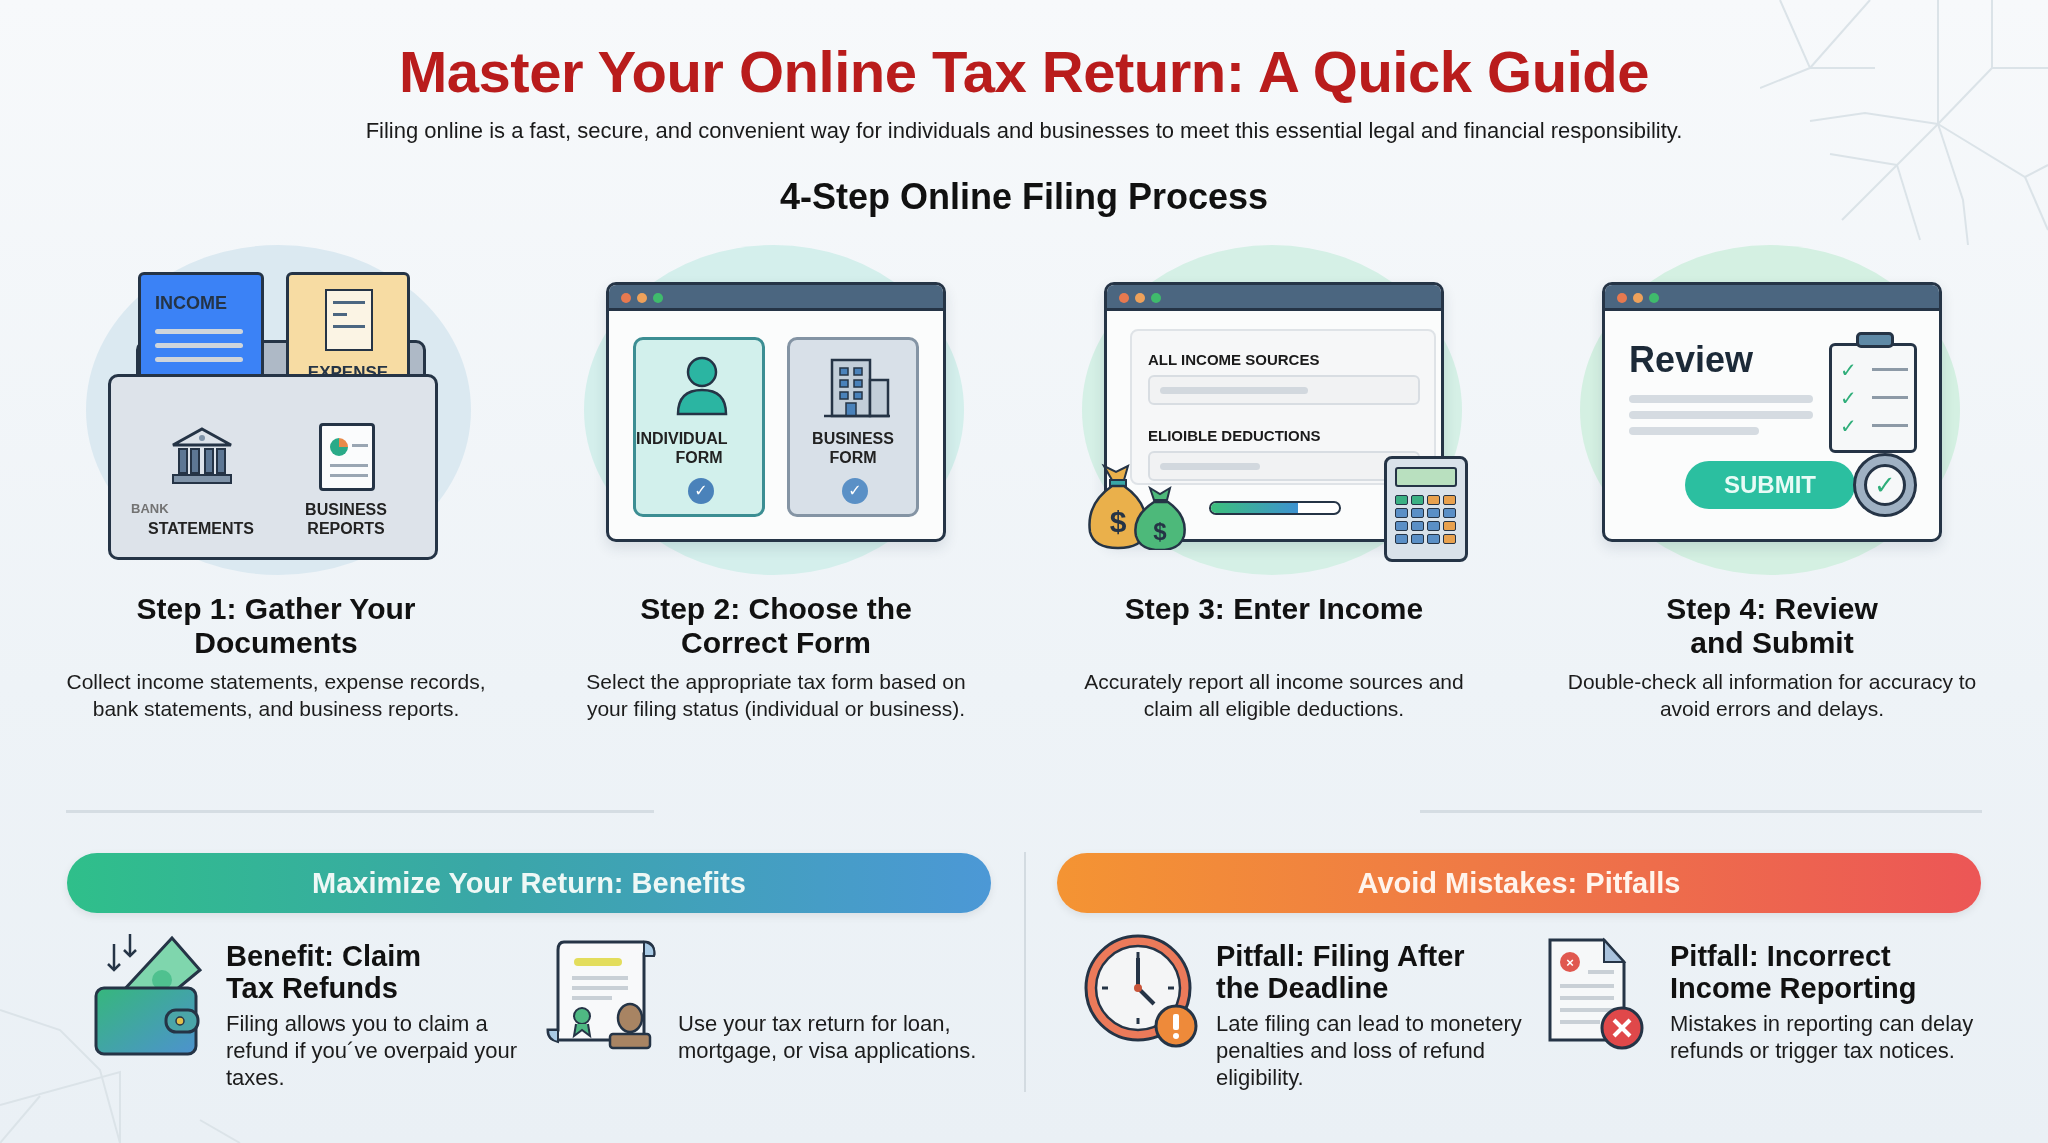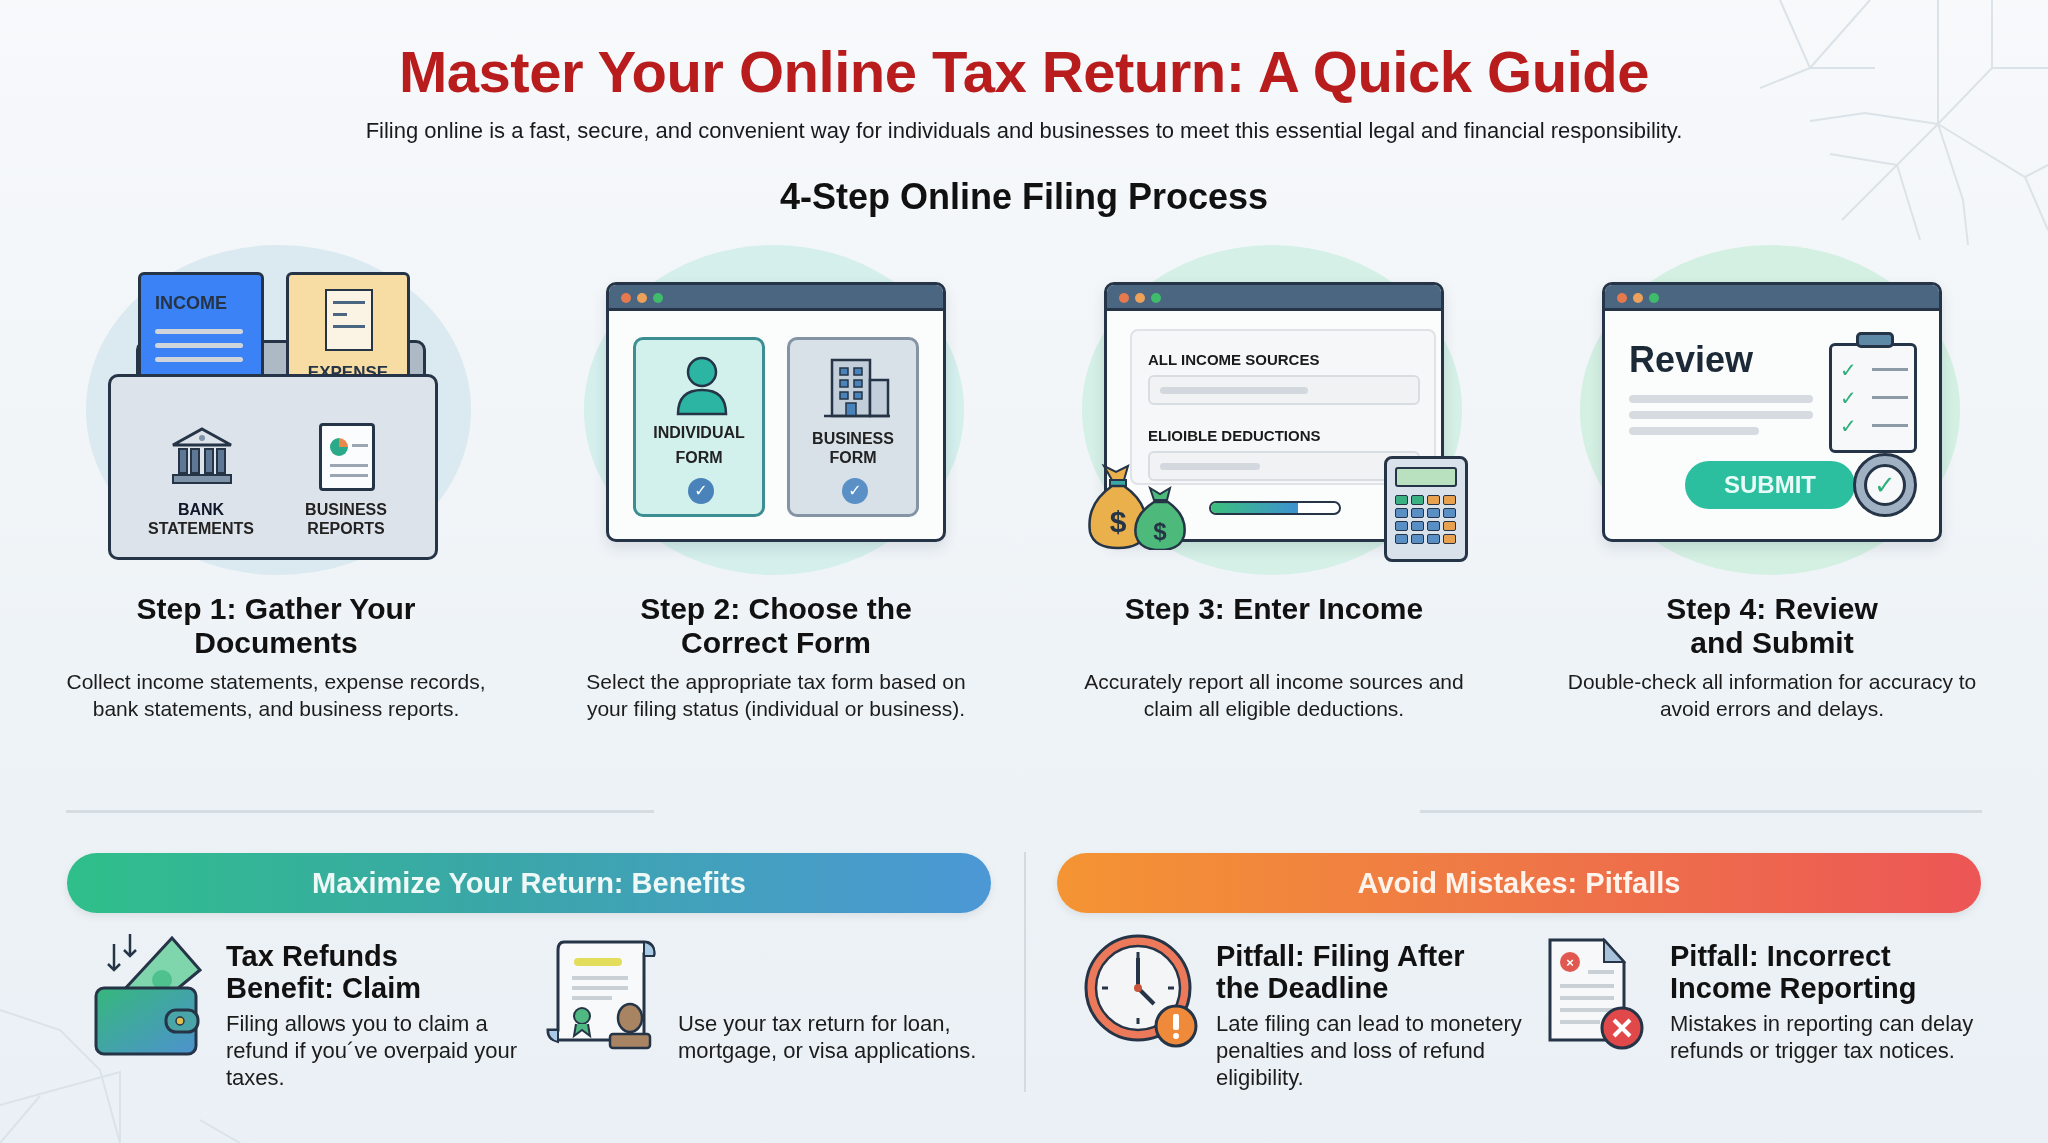--- a/index.html
+++ b/index.html
@@ -132,21 +132,21 @@
           <svg width="66" height="60" viewBox="0 0 66 60">
             <polygon points="33,2 62,18 4,18" fill="#dde3ea" stroke="#253446" stroke-width="3"></polygon>
             <circle cx="33" cy="11" r="3" fill="#7f93a8"></circle>
             <rect x="10" y="22" width="8" height="24" fill="#5d7794" stroke="#253446" stroke-width="2"></rect>
             <rect x="22" y="22" width="8" height="24" fill="#5d7794" stroke="#253446" stroke-width="2"></rect>
             <rect x="36" y="22" width="8" height="24" fill="#5d7794" stroke="#253446" stroke-width="2"></rect>
             <rect x="48" y="22" width="8" height="24" fill="#5d7794" stroke="#253446" stroke-width="2"></rect>
             <rect x="4" y="48" width="58" height="8" fill="#7f93a8" stroke="#253446" stroke-width="2"></rect>
           </svg>
         </div>
-        <span style="position:absolute;left:20px;width:140px;top:124px;text-align:center;font-size:16px;font-weight:700;color:#0f172a;">BANK</span>
+        <span style="position:absolute;left:20px;width:140px;top:124px;font-size:13px;font-weight:700;color:#737373;">BANK</span>
         <span style="position:absolute;left:20px;width:140px;top:143px;text-align:center;font-size:16px;font-weight:700;color:#222;">STATEMENTS</span>
         <div style="position:absolute;left:208px;top:46px;width:56px;height:68px;background:#fbfcfd;border:3px solid #253446;border-radius:4px;">
           <div style="position:absolute;left:8px;top:12px;width:18px;height:18px;border-radius:50%;background:conic-gradient(#e88a4a 0 25%, #2aaa88 25% 100%);"></div>
           <div style="position:absolute;left:30px;top:18px;width:16px;height:3px;background:#9aa6b3;"></div>
           <div style="position:absolute;left:8px;top:38px;width:38px;height:3px;background:#9aa6b3;"></div>
           <div style="position:absolute;left:8px;top:48px;width:38px;height:3px;background:#9aa6b3;"></div>
         </div>
         <span style="position:absolute;left:170px;width:130px;top:124px;text-align:center;font-size:16px;font-weight:700;color:#222;">BUSINESS</span>
         <span style="position:absolute;left:170px;width:130px;top:143px;text-align:center;font-size:16px;font-weight:700;color:#222;">REPORTS</span>
       </div>
@@ -165,21 +165,21 @@
         <div class="bar">
           <span class="dot" style="left:12px;background:#e7794f;"></span>
           <span class="dot" style="left:28px;background:#eea15a;"></span>
           <span class="dot" style="left:44px;background:#3fbb6c;"></span>
         </div>
         <div style="position:absolute;left:24px;top:52px;width:132px;height:180px;background:#d2f0ec;border:3px solid #3c8e93;border-radius:10px;">
           <svg style="position:absolute;left:38px;top:16px;" width="56" height="60" viewBox="0 0 56 60">
             <circle cx="28" cy="16" r="14" fill="#2bb5a2" stroke="#253446" stroke-width="2.5"></circle>
             <path d="M4,58 Q4,34 28,34 Q52,34 52,58 Z" fill="#2bb5a2" stroke="#253446" stroke-width="2.5"></path>
           </svg>
-          <span style="position:absolute;left:0;right:0;top:84px;text-align:center;font-size:16px;font-weight:700;color:#222;">INDIVIDUAL</span>
+          <span style="position:absolute;left:0;right:0;top:90px;font-size:16px;font-weight:700;color:#222;">INDIVIDUAL</span>
           <span style="position:absolute;left:0;right:0;top:109px;text-align:center;font-size:16px;font-weight:700;color:#222;">FORM</span>
           <span style="position:absolute;left:52px;top:138px;width:26px;height:26px;border-radius:50%;background:#4a82ba;color:#fff;font-size:16px;line-height:26px;text-align:center;">✓</span>
         </div>
         <div style="position:absolute;left:178px;top:52px;width:132px;height:180px;background:#d8e0e8;border:3px solid #8494a4;border-radius:10px;">
           <svg style="position:absolute;left:34px;top:16px;" width="66" height="62" viewBox="0 0 66 62">
             <rect x="8" y="4" width="38" height="56" fill="#c2ced9" stroke="#253446" stroke-width="2.5"></rect>
             <rect x="46" y="24" width="18" height="36" fill="#c2ced9" stroke="#253446" stroke-width="2.5"></rect>
             <rect x="16" y="12" width="8" height="7" fill="#4a82ba" stroke="#253446" stroke-width="1.5"></rect>
             <rect x="30" y="12" width="8" height="7" fill="#4a82ba" stroke="#253446" stroke-width="1.5"></rect>
             <rect x="16" y="24" width="8" height="7" fill="#4a82ba" stroke="#253446" stroke-width="1.5"></rect>
@@ -321,22 +321,22 @@
       <polyline points="16,34 22,40 28,34" fill="none" stroke="#253446" stroke-width="2.5"></polyline>
     <line x1="38" y1="4" x2="38" y2="26" stroke="#253446" stroke-width="2.5"></line>
       <polyline points="32,20 38,26 44,20" fill="none" stroke="#253446" stroke-width="2.5"></polyline>
     <polygon points="30,62 80,8 108,40 60,80" fill="#7fd6ad" stroke="#253446" stroke-width="3"></polygon>
     <circle cx="70" cy="50" r="10" fill="#4fc18f"></circle>
     <rect x="4" y="58" width="100" height="66" rx="8" fill="url(#wg)" stroke="#253446" stroke-width="3"></rect>
     <rect x="74" y="80" width="32" height="22" rx="10" fill="#4aa5a8" stroke="#253446" stroke-width="3"></rect>
     <circle cx="88" cy="91" r="4" fill="#e1c04a" stroke="#253446" stroke-width="1.5"></circle>
   </svg>
   <div class="tip-title" style="left:134px;">
+    <div>Benefit: Claim</div>
     <div>Tax Refunds</div>
-    <div>Benefit: Claim</div>
   </div>
   <p class="tip-desc">Filing allows you to claim a refund if you´ve overpaid your taxes.</p>
 </div>
 
 <div class="tip" style="left:544px;">
   <svg class="tip-icon" viewBox="0 0 120 130">
     <path d="M20,12 L100,12 Q110,12 110,24 L100,24 L100,110 L14,110 Q4,110 4,100 L14,100 L14,20 Q14,12 20,12 Z" fill="#f8f9fa" stroke="#253446" stroke-width="3"></path>
     <path d="M100,12 Q112,14 110,26 L100,26 Z" fill="#a9cbe6" stroke="#253446" stroke-width="2"></path>
     <path d="M4,100 Q4,110 14,112 L14,100 Z" fill="#a9cbe6" stroke="#253446" stroke-width="2"></path>
     <rect x="30" y="28" width="48" height="8" rx="4" fill="#e3dd5c"></rect>

